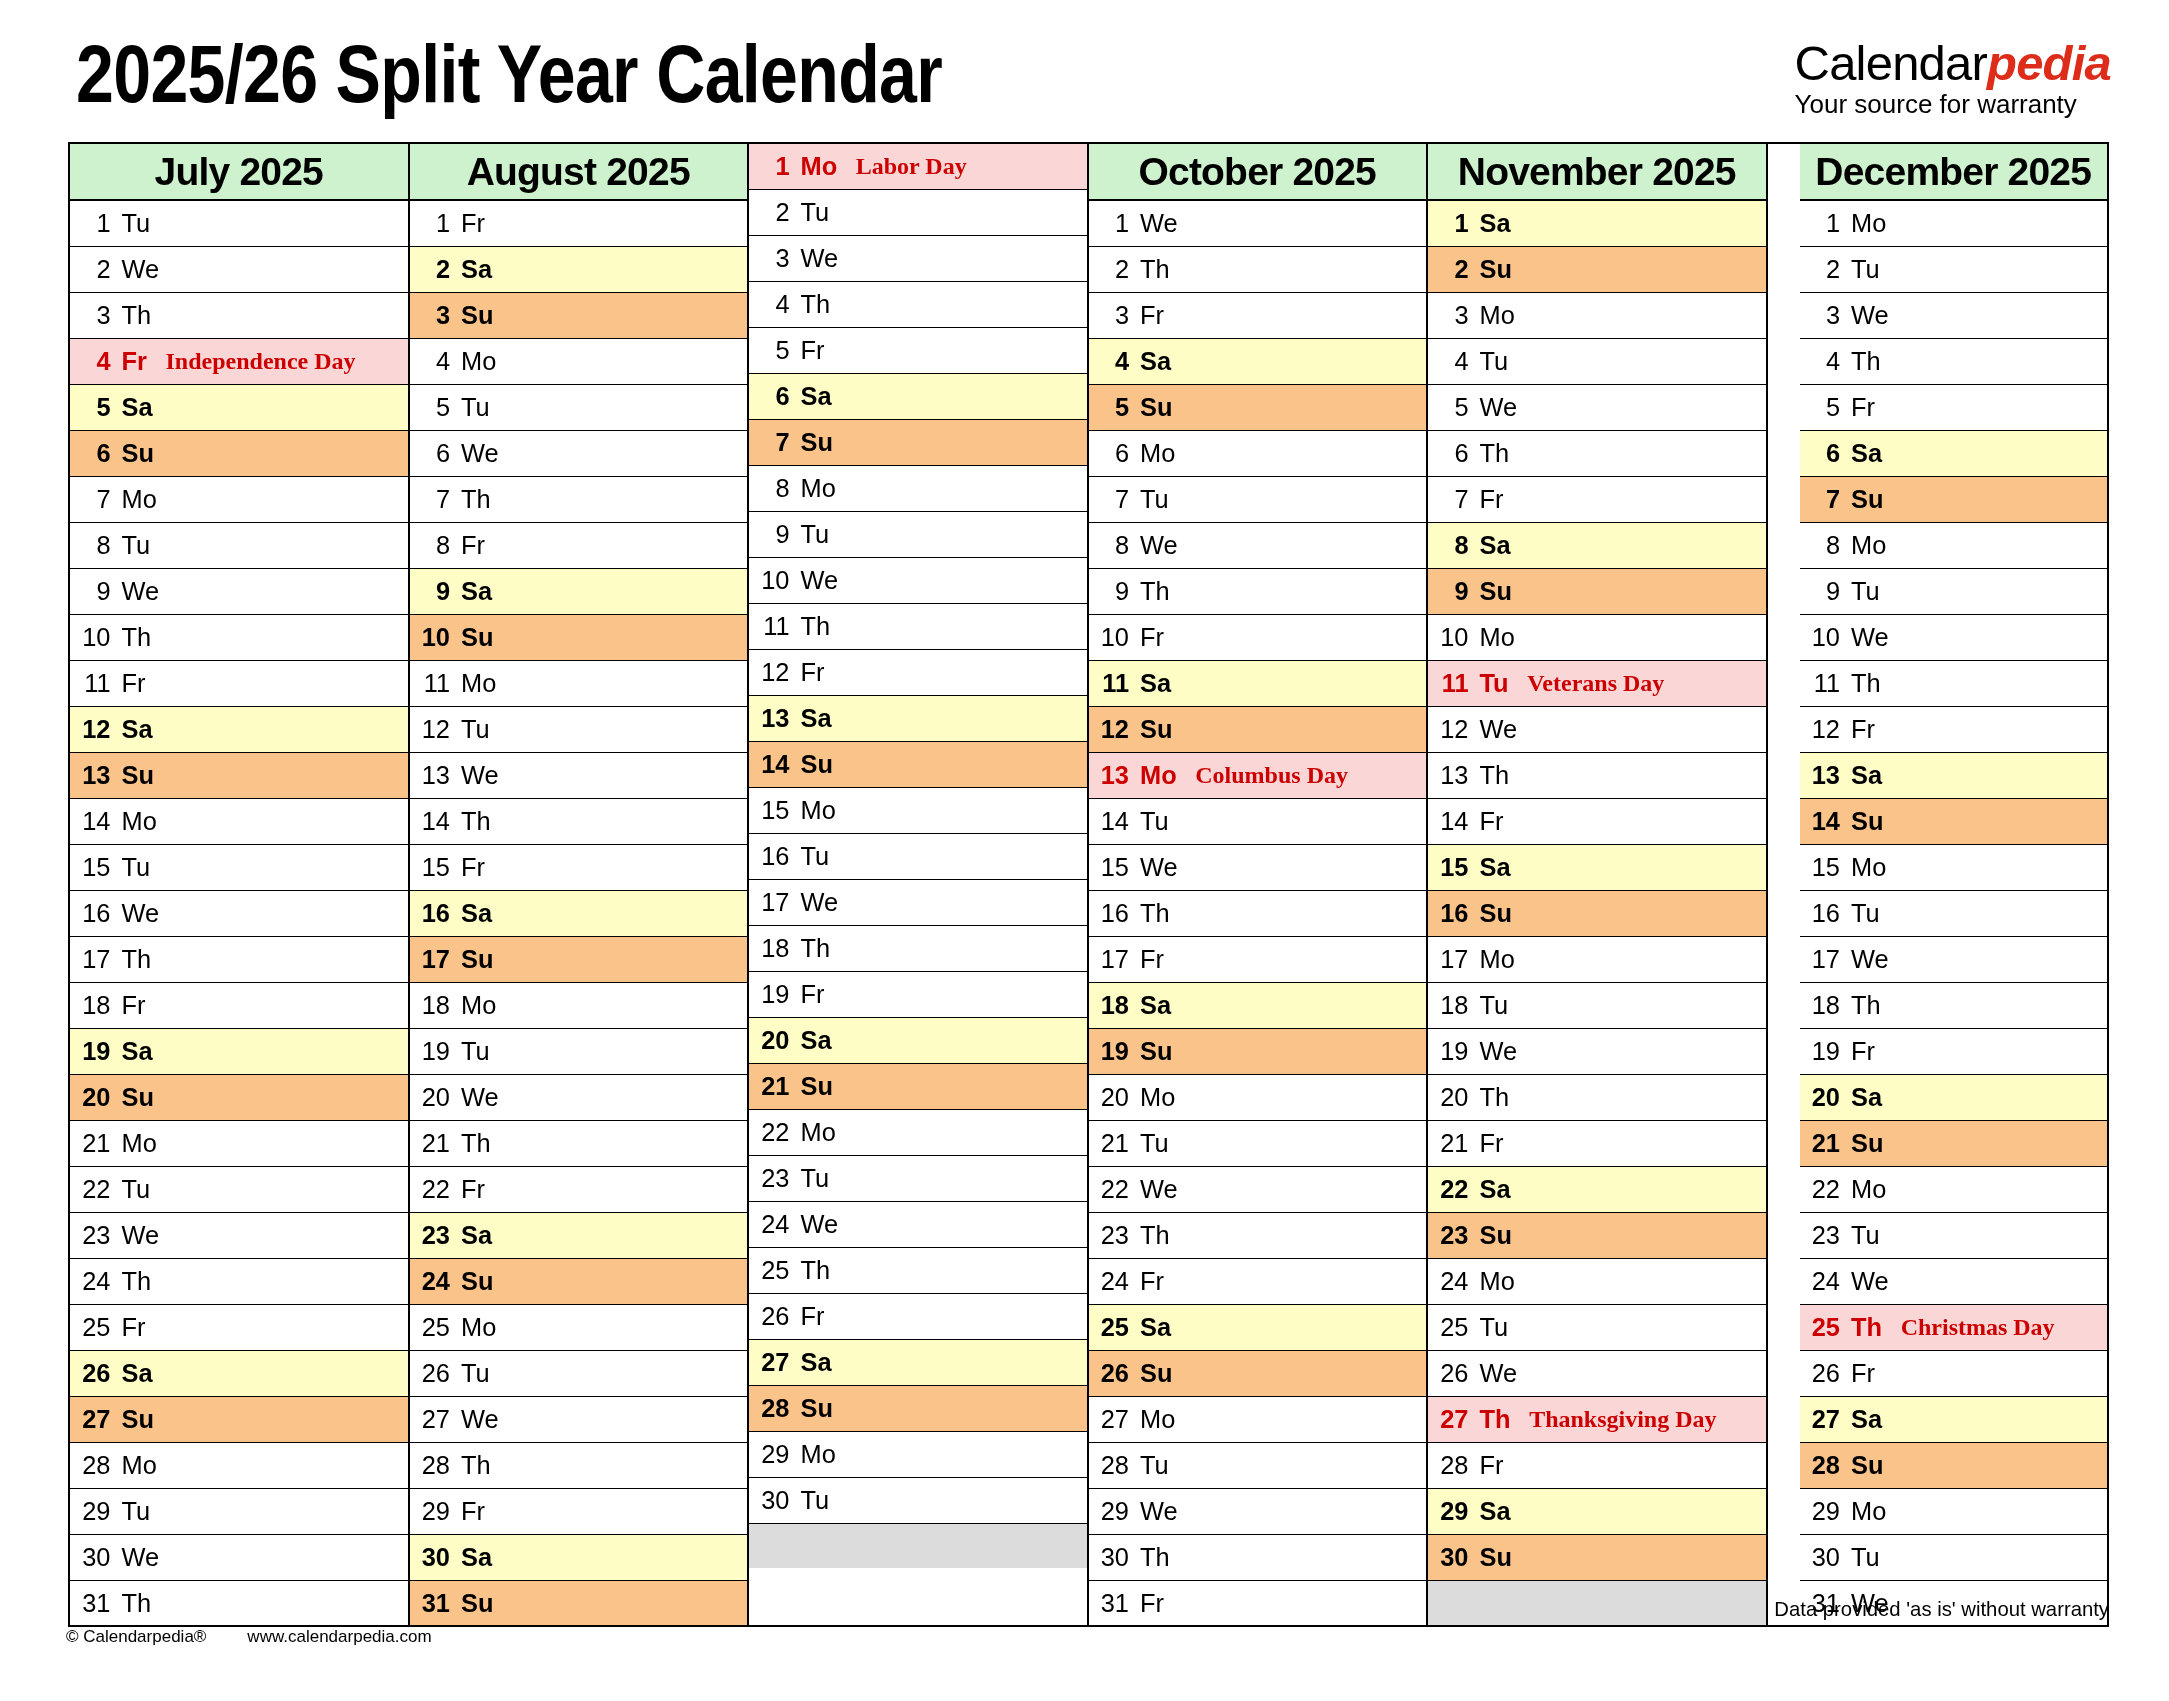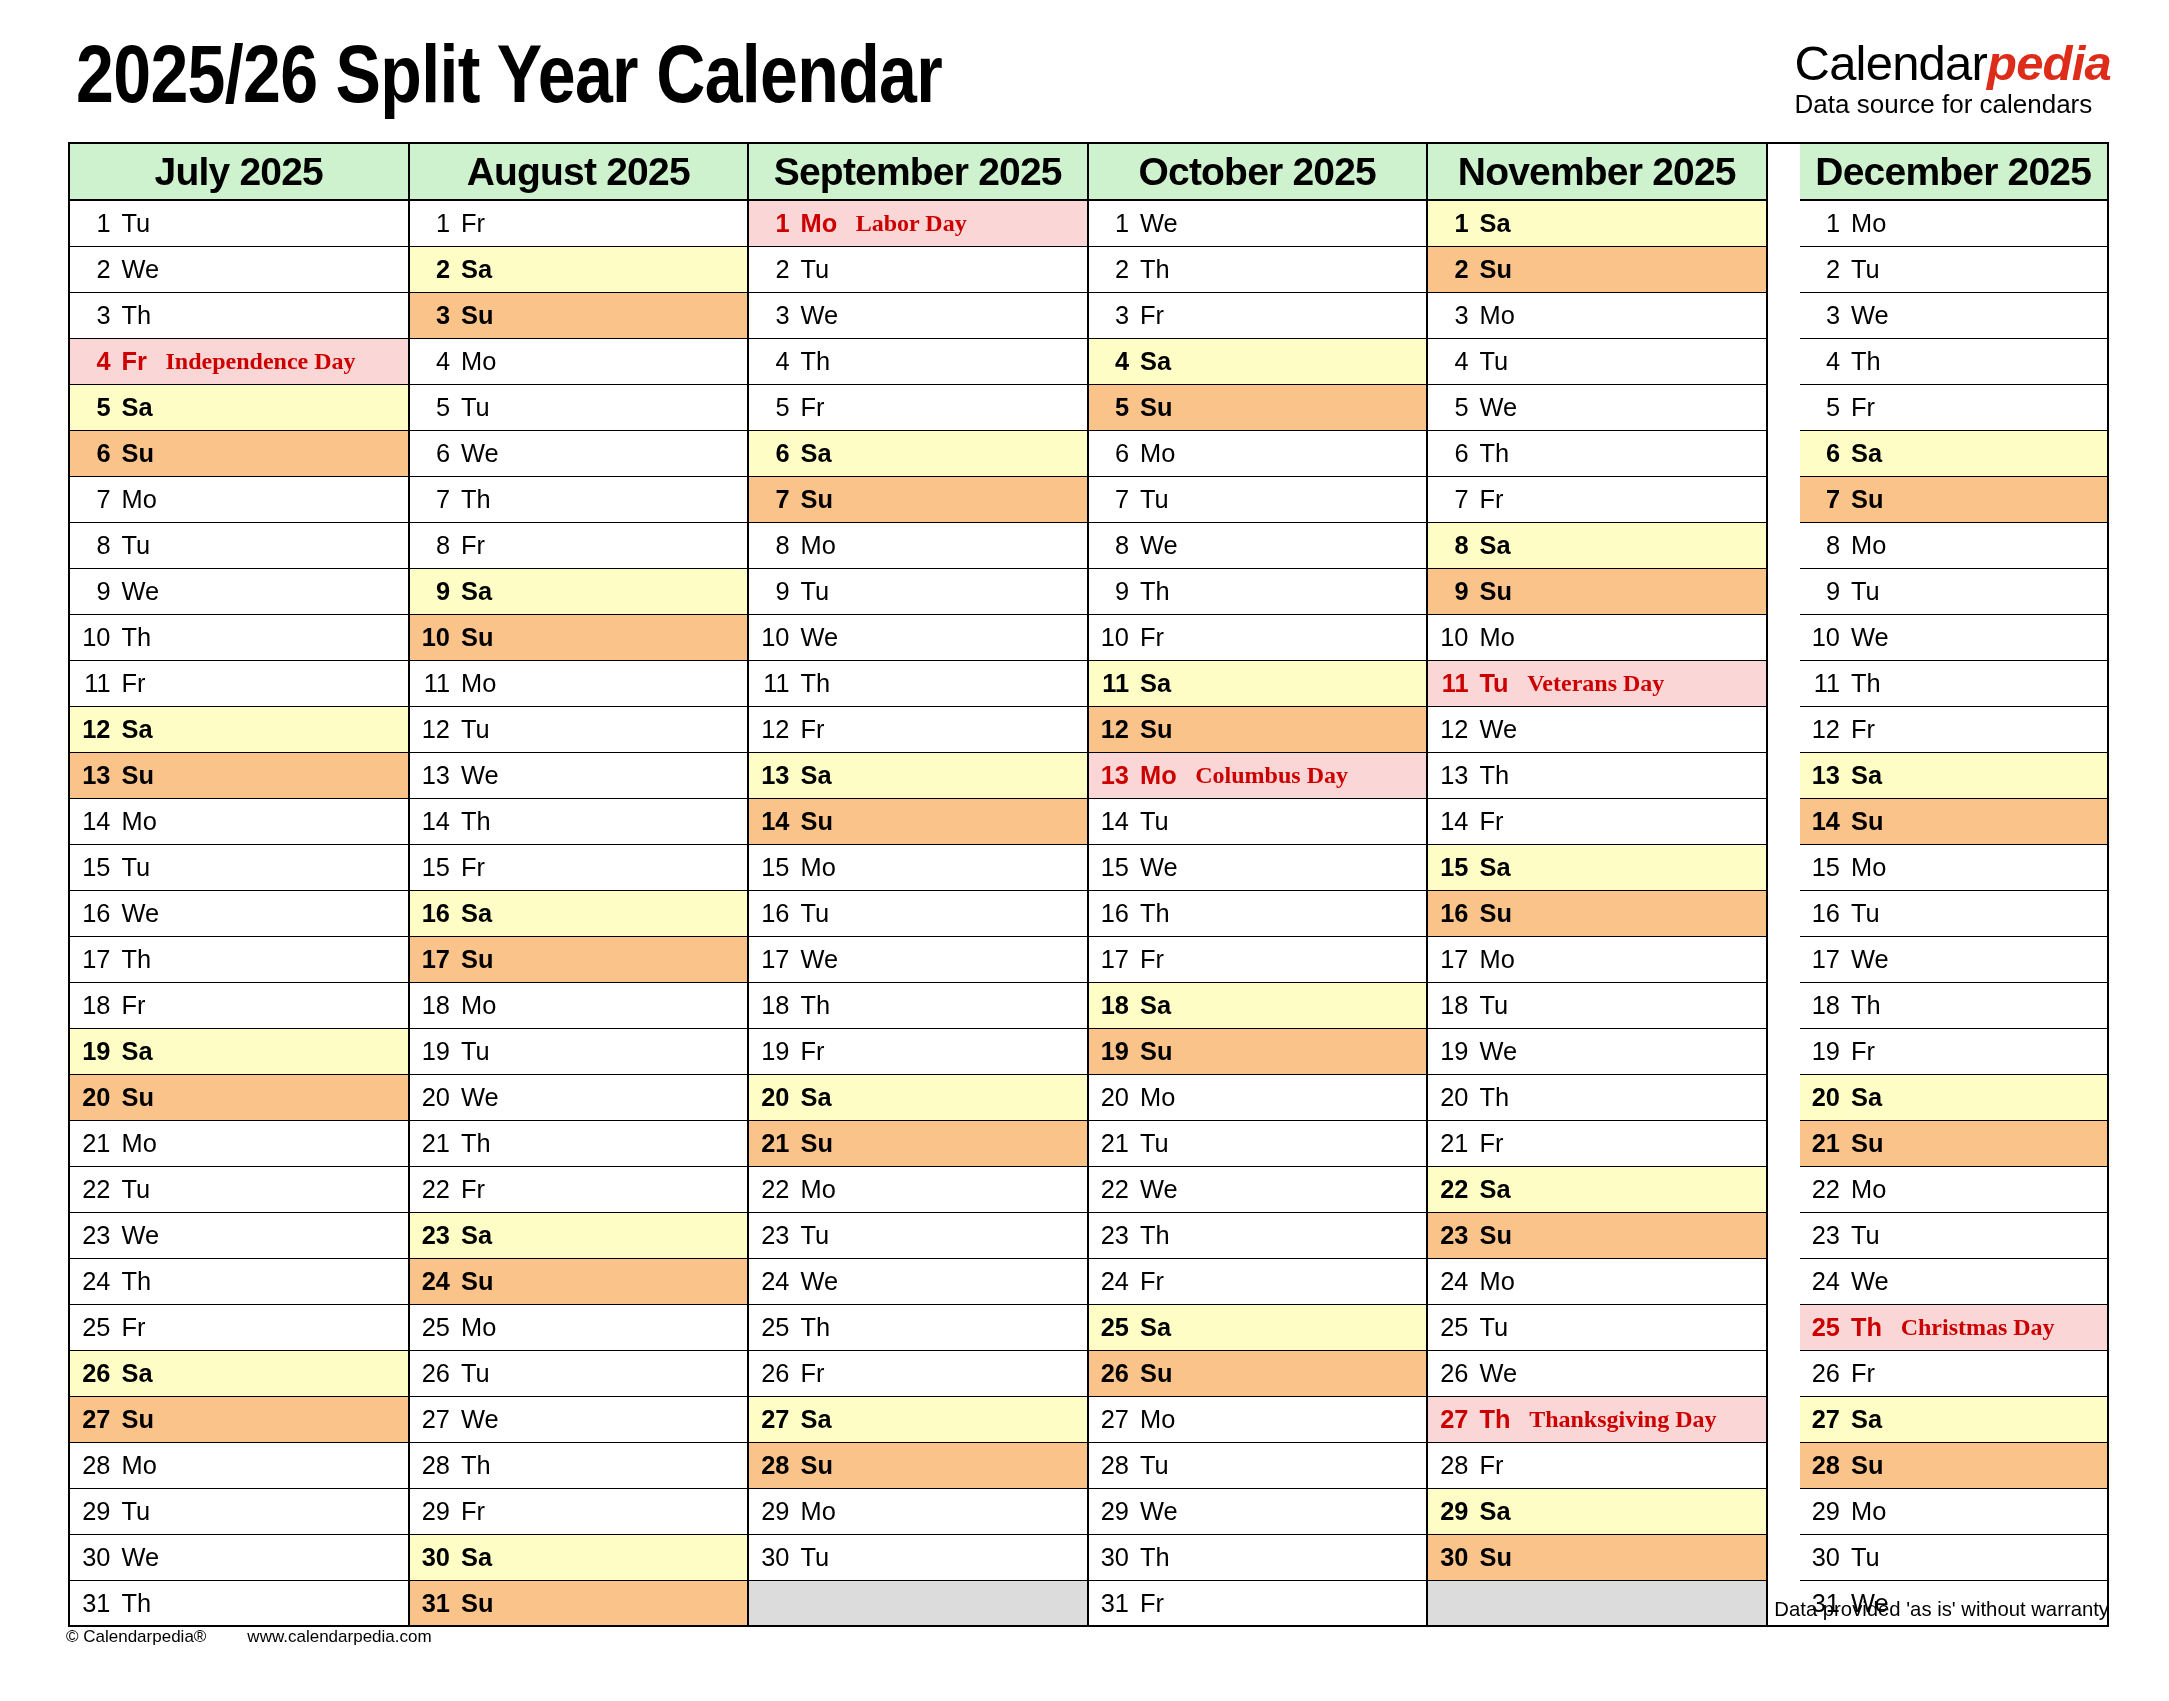--- a/index.html
+++ b/index.html
@@ -66,21 +66,21 @@
     font-size:20.3px; white-space:nowrap;
   }
 </style>
 </head>
 <body>
 
 <div class="page-title">2025/26 Split Year Calendar</div>
 
 <div class="logo">
   <div class="logo-line1"><span>Calendar</span><span class="pedia">pedia</span></div>
-  <div class="logo-line2">Data source for calendars</div>
+  <div class="logo-line2">Your source for warranty</div>
 </div>
 
 <div class="cal-table">
     <div class="col">
       <div class="mhead">July 2025</div>
       <div class="cell wd">
         <span class="num">1</span>
         <span class="wday">Tu</span>
       </div>
       <div class="cell wd">
@@ -326,21 +326,20 @@
       <div class="cell sa">
         <span class="num">30</span>
         <span class="wday">Sa</span>
       </div>
       <div class="cell su">
         <span class="num">31</span>
         <span class="wday">Su</span>
       </div>
     </div>
     <div class="col">
-      <div class="mhead">September 2025</div>
       <div class="cell hol">
         <span class="num">1</span>
         <span class="wday">Mo</span>
         <span class="hname">Labor Day</span>
       </div>
       <div class="cell wd">
         <span class="num">2</span>
         <span class="wday">Tu</span>
       </div>
       <div class="cell wd">

